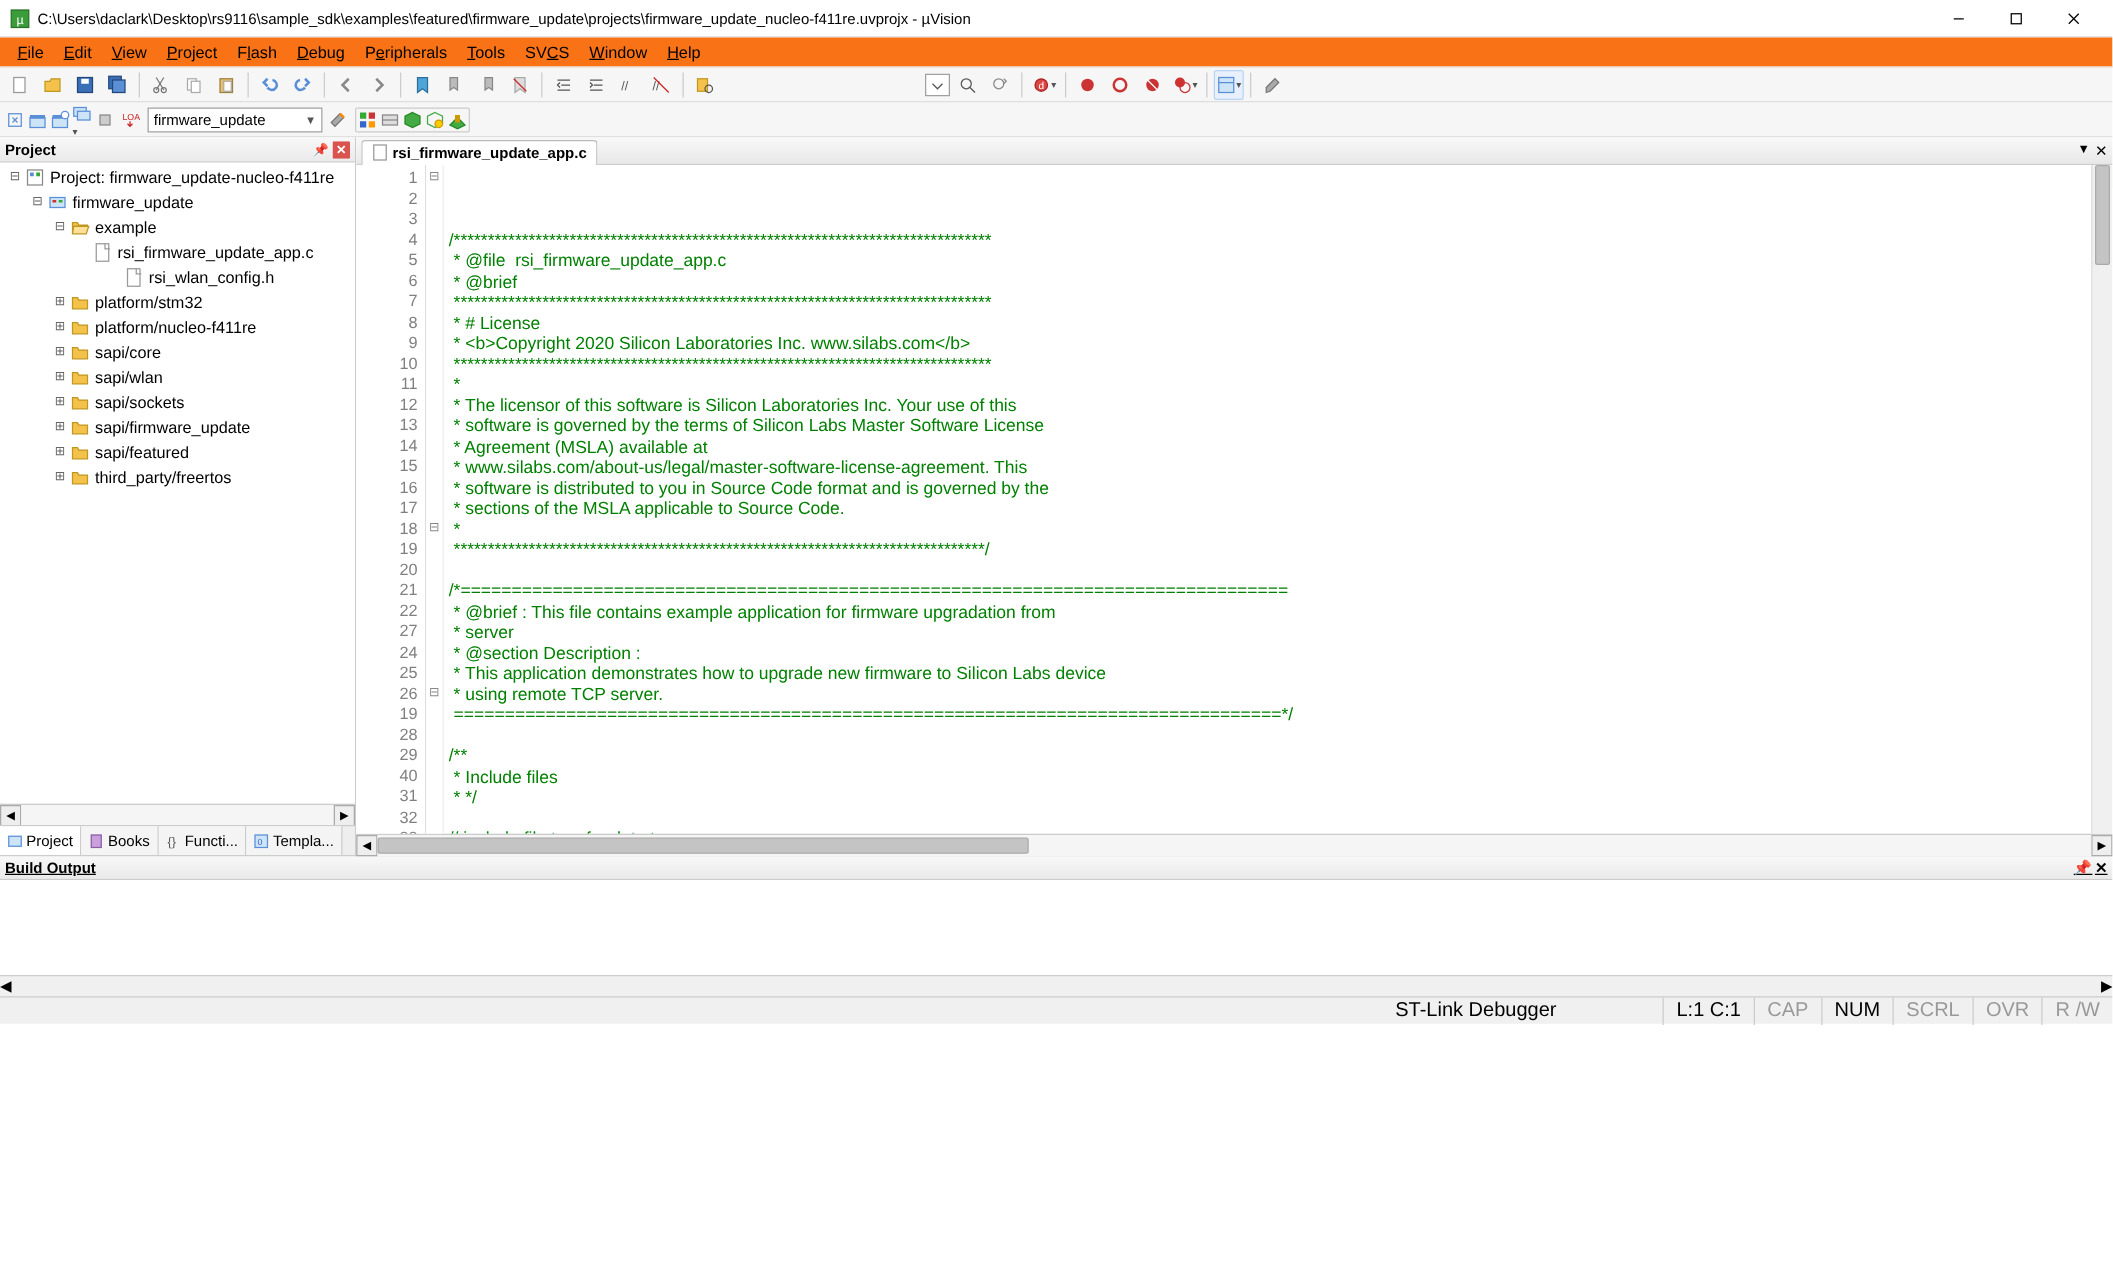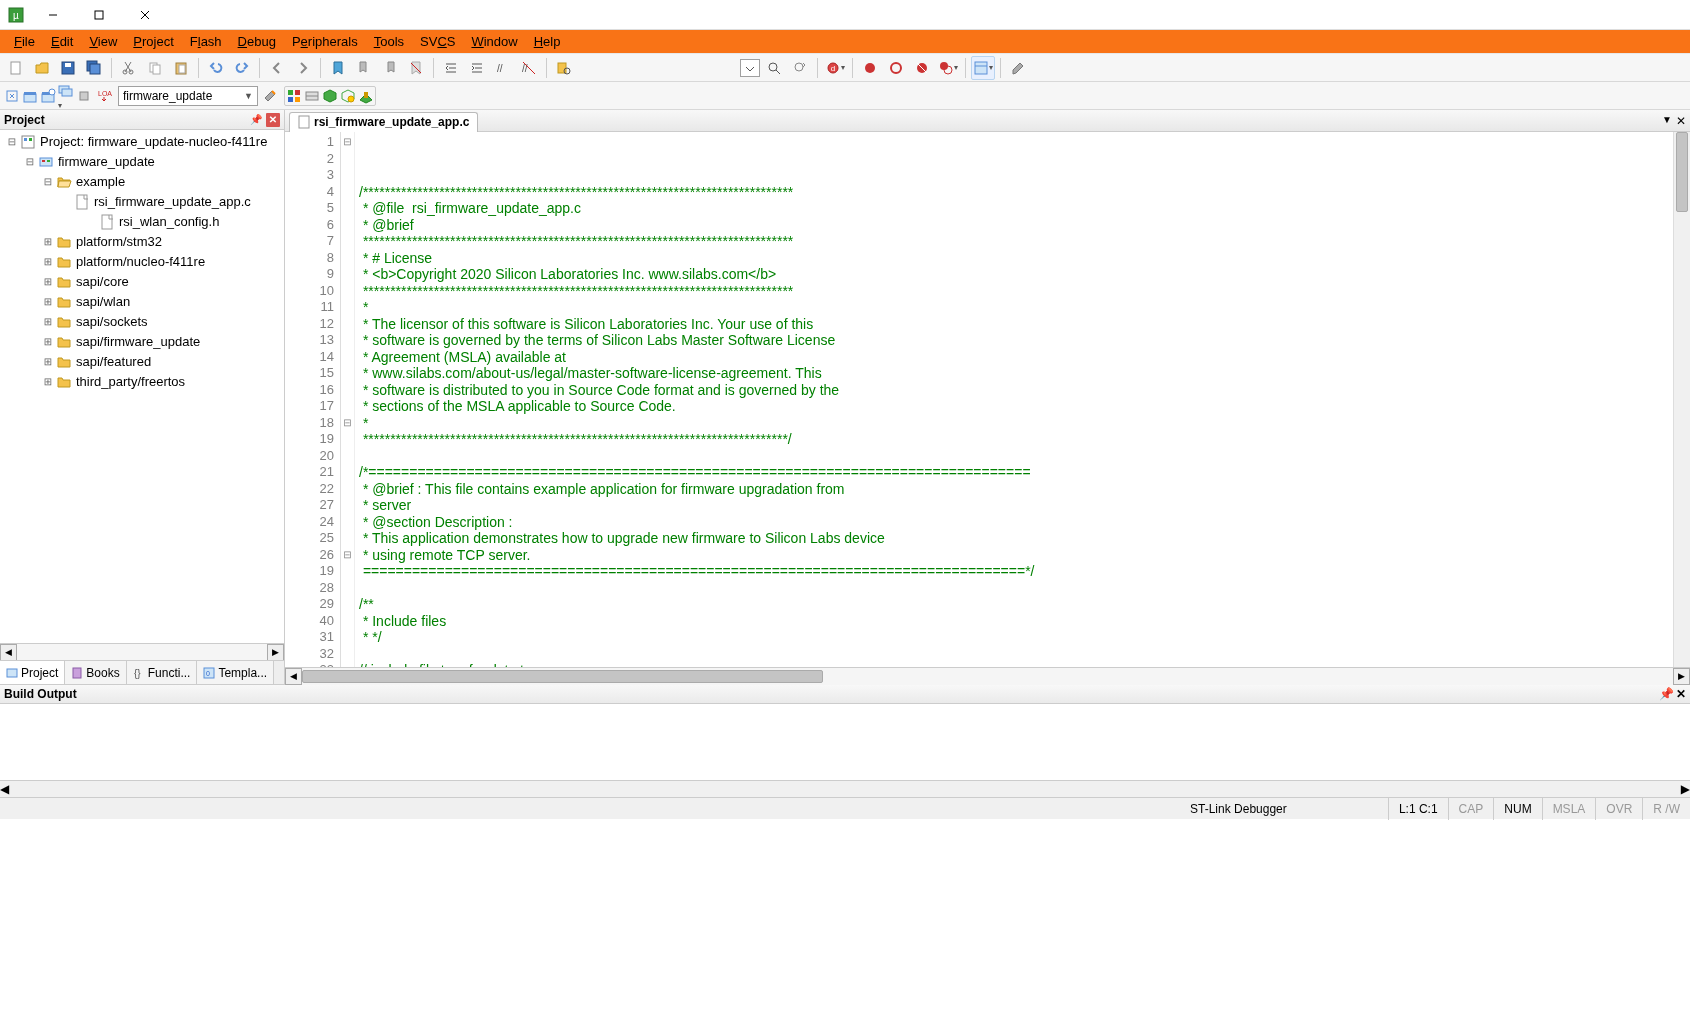--- a/index.html
+++ b/index.html
@@ -50,41 +50,42 @@
 .code { flex:1; padding:2px 4px; white-space:pre; overflow:hidden; position:relative;}
 .code .hl-first { position:absolute; left:0; right:0; top:2px; height:16.5px; background: #dff3df; z-index:-1;}
 .code .cl { height:16.5px; }
 .c-comment { color:#008000; }
 .editor-hscroll { height:17px; border-top:1px solid #ccc; display:flex; align-items:center; background:#f0f0f0;}
 .editor-hscroll .sb-btn { width:17px; height:17px; border:1px solid #aaa; background:#eee; display:flex; align-items:center; justify-content:center; font-size:9px;}
 .editor-hscroll .track { flex:1; height:17px; background:#f5f5f5; position:relative;}
 .editor-hscroll .thumb { position:absolute; left:0; top:2px; height:13px; width:38%; background:#c4c4c4; border:1px solid #aaa; border-radius:2px;}
 .editor-vscroll { position:absolute; right:0; top:0; bottom:0; width:17px; background:#f0f0f0; border-left:1px solid #ddd;}
 .editor-vscroll .vthumb { position:absolute; top:0; left:2px; right:2px; height:15%; background:#c4c4c4; border:1px solid #aaa; border-radius:2px;}
-.build-output-hdr { height:20px; background:linear-gradient(#f8f8f8,#eaeaea); border-top:1px solid #ccc; border-bottom:1px solid #ccc; display:flex; align-items:center; padding:0 4px; font-weight:bold;}
+.build-output-hdr { height:20px; background:linear-gradient(#f8f8f8,#eaeaea); border-top:1px solid #ccc; border-bottom:1px solid #ccc; display:flex; align-items:center; padding:0 4px; font-weight:bold;text-decoration:underline;}
 .build-output-hdr .hdr-btns { margin-left:auto; display:flex; gap:2px;}
 .build-output-body { height:76px; background:#fff; overflow:hidden;}
 .build-output-hscroll { height:17px; border-top:1px solid #ccc; display:flex; align-items:center; background:#f0f0f0;}
-.statusbar { height:22px; background:#f0f0f0; border-top:1px solid #ccc; display:flex; align-items:center; font-size:12px;}
+.statusbar { height:22px; background:#f0f0f0; border-top:1px solid #ccc; display:flex; align-items:center; font-size:16px;}
 .statusbar .sb-cell { padding:0 10px; border-right:1px solid #ccc; height:22px; display:flex; align-items:center;}
 .statusbar .spacer { flex:1; }
 .icon-folder { fill:#f4c24b; stroke:#c09820;}
 .icon-file { fill:#fff; stroke:#999;}
 svg { display:block;}
 </style>
 </head>
 <body>
 
 <div class="titlebar">
   <span class="app-icon">
     <svg width="16" height="16">
         <rect x="1" y="1" width="14" height="14" fill="#3a9d3a" stroke="#287028"></rect>
         <text x="8" y="12" font-size="10" text-anchor="middle" fill="#fff">µ</text>
       </svg>
   </span>
+  <span class="title-text">C:\Users\daclark\Desktop\rs9116\sample_sdk\examples\featured\firmware_update\projects\firmware_update_nucleo-f411re.uvprojx - µVision</span>
   <div class="win-btn">
       <svg width="10" height="10">
         <line x1="1" y1="5" x2="9" y2="5" stroke="#000" stroke-width="1"></line>
       </svg>
     </div>
   <div class="win-btn">
       <svg width="10" height="10">
         <rect x="1" y="1" width="8" height="8" fill="none" stroke="#000" stroke-width="1"></rect>
       </svg>
     </div>
@@ -669,16 +670,16 @@
   <div style="flex:1"></div>
   <div class="sb-btn">▶</div>
 </div>
 
 <div class="statusbar">
   <div class="spacer"></div>
   <div class="sb-cell" style="min-width:300px; justify-content:center;">ST-Link Debugger</div>
   <div class="sb-cell">L:1 C:1</div>
   <div class="sb-cell" style="color:#999;">CAP</div>
   <div class="sb-cell">NUM</div>
-  <div class="sb-cell" style="color:#999;">MSLA</div>
+  <div class="sb-cell" style="color:#999;">SCRL</div>
   <div class="sb-cell" style="color:#999;">OVR</div>
   <div class="sb-cell" style="color:#999; border-right:none;">R /W</div>
 </div>
 
 </body></html>

